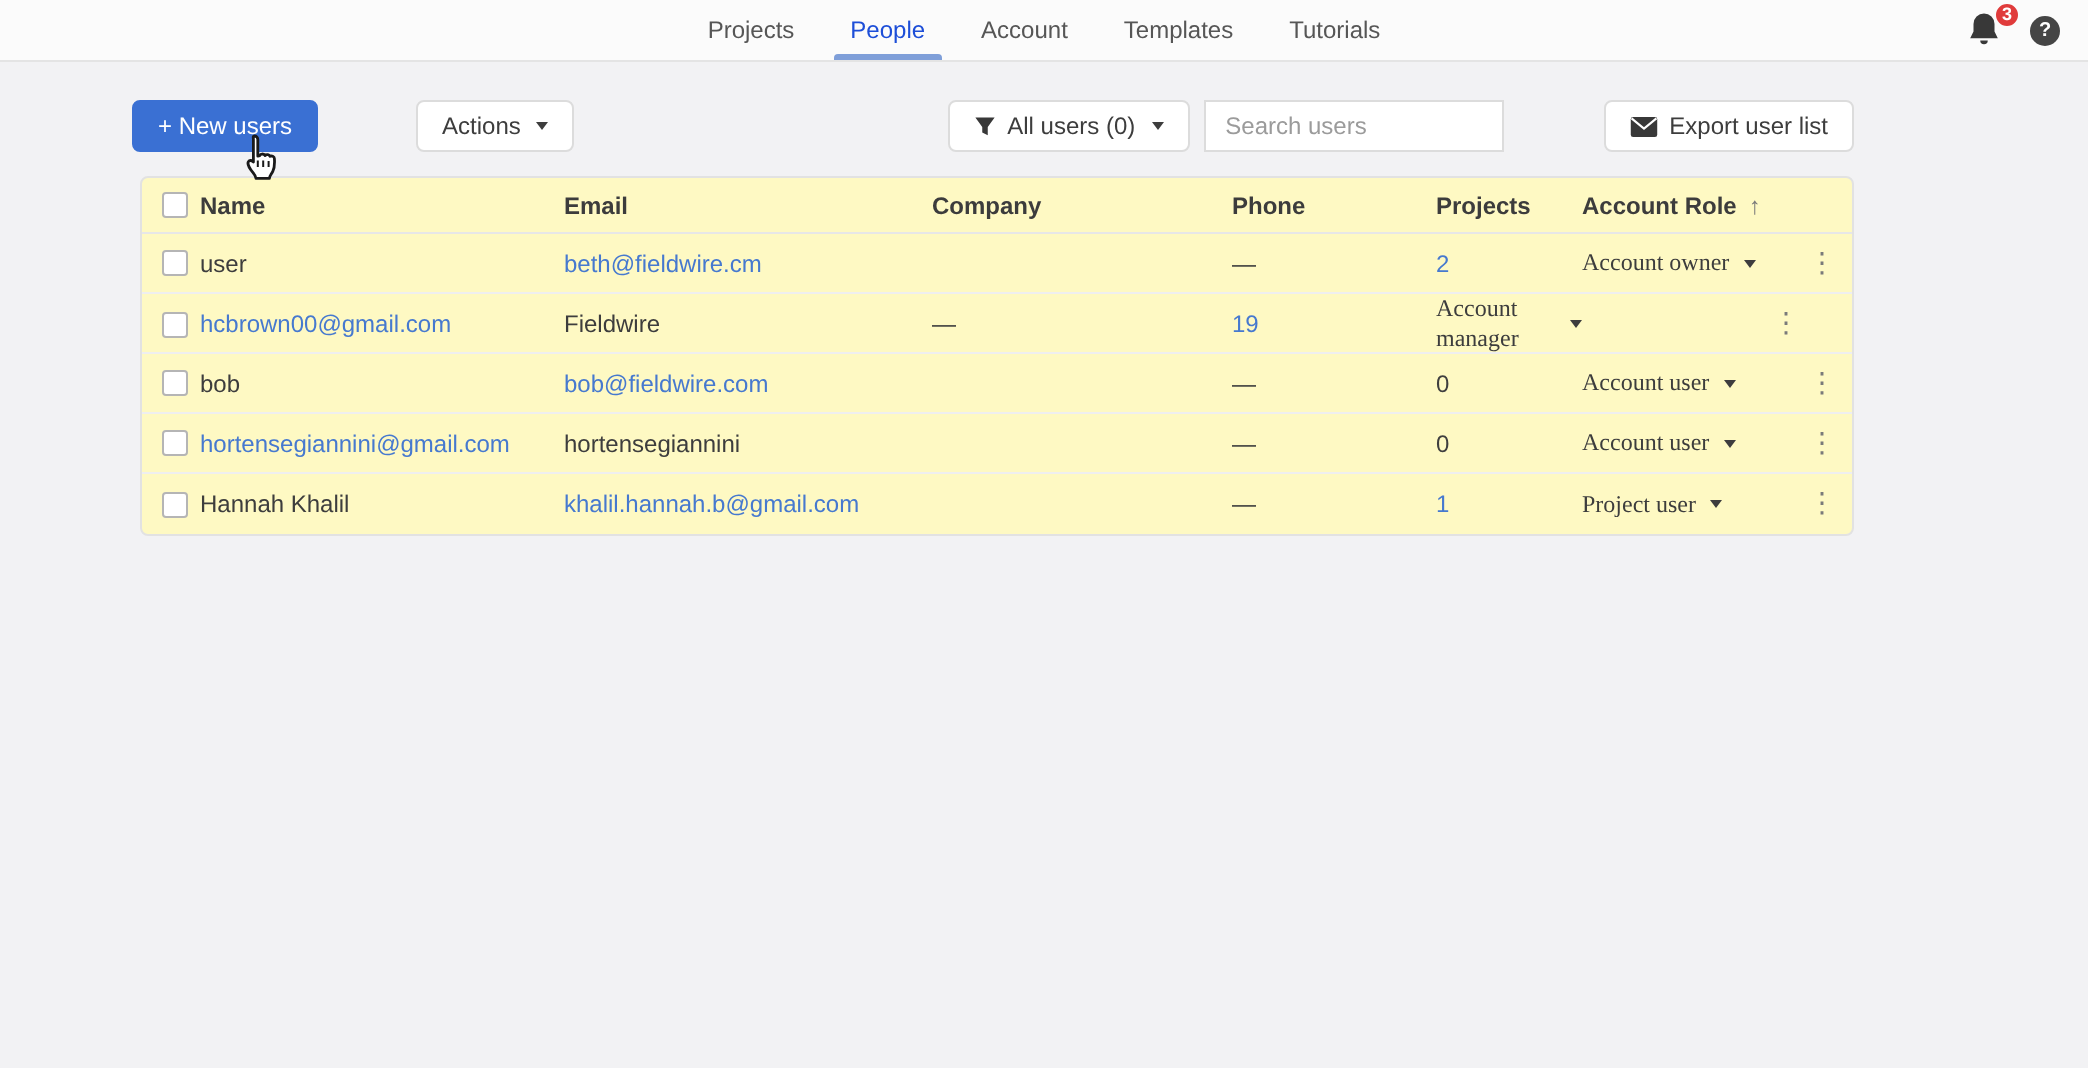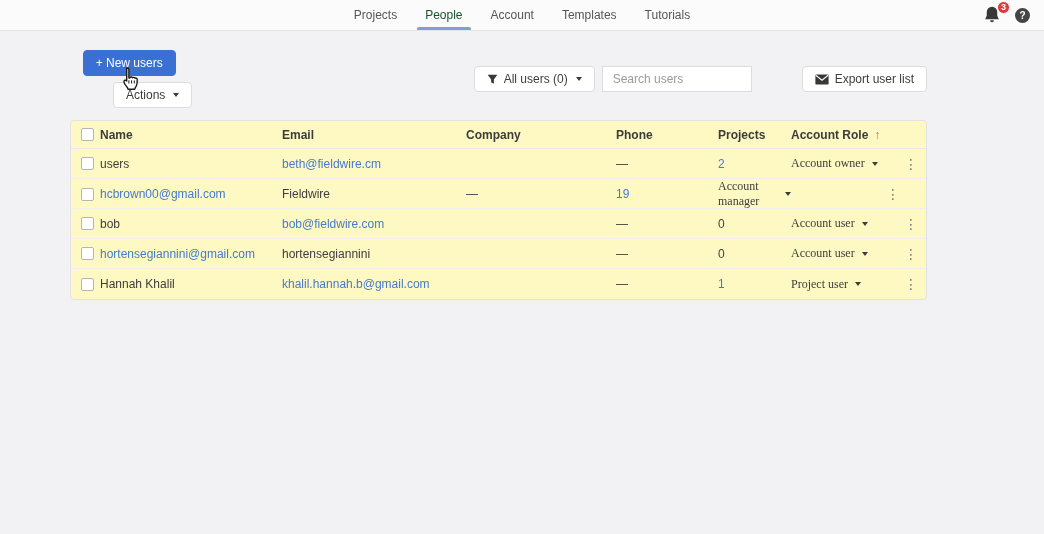--- a/index.html
+++ b/index.html
@@ -31,21 +31,21 @@
   }
   .tabs{display:flex;gap:24px;align-items:center;height:100%;}
   .tab{
     height:100%;
     display:flex;align-items:center;
     color:#565656;
     cursor:pointer;
     position:relative;
     padding:0 2px;
   }
-  .tab.active{color:#14532d;}
+  .tab.active{color:#1d4ed8;}
   .tab.active::after{
     content:"";
     position:absolute;left:-6px;right:-6px;bottom:0;
     height:3px;background:var(--underline);border-radius:2px 2px 0 0;
   }
   .topbar-right{
     position:absolute;right:14px;top:0;height:31px;
     display:flex;align-items:center;gap:12px;
   }
   .bell-wrap{position:relative;width:20px;height:22px;cursor:pointer;}
@@ -84,21 +84,21 @@
     cursor:pointer;
     white-space:nowrap;
     margin-left:43px;
   }
   .btn-primary{
     background:var(--accent-blue);
     border-color:var(--accent-blue);
     color:#fff;
     margin-left:-4px;
   }
-  .toolbar-left{display:flex;gap:6px;align-items:center;flex-direction:column;}
+  .toolbar-left{display:flex;gap:6px;align-items:center;}
   .toolbar-right{display:flex;gap:7px;align-items:center;}
   .search-input{
     width:150px;height:26px;
     border:1px solid var(--border);
     border-radius:0;
     padding:0 10px;
     font-size:12px;
     font-family:"Liberation Sans", sans-serif;
     color:#3d3d3d;
     background:#fff;
@@ -226,21 +226,21 @@
       <span class="cell th-label">Projects</span>
       <span class="cell th-label" style="overflow:visible;">
         <span>Account Role</span>
         <span class="sort-arrow">↑</span>
       </span>
       <span></span>
     </div>
     <div id="table-body">
   <div class="trow tbody-row">
     <span class="checkbox"></span>
-    <span class="cell">users</span>
+    <span class="cell">user</span>
     <span class="cell email-link">beth@fieldwire.cm</span>
     <span class="cell"></span>
     <span class="cell">—</span>
     <span class="cell projects-count link">2</span>
     <span class="role-cell">
       <span>Account owner</span>
       <span class="caret-down"></span>
     </span>
     <span class="kebab">⋮</span>
   </div>

